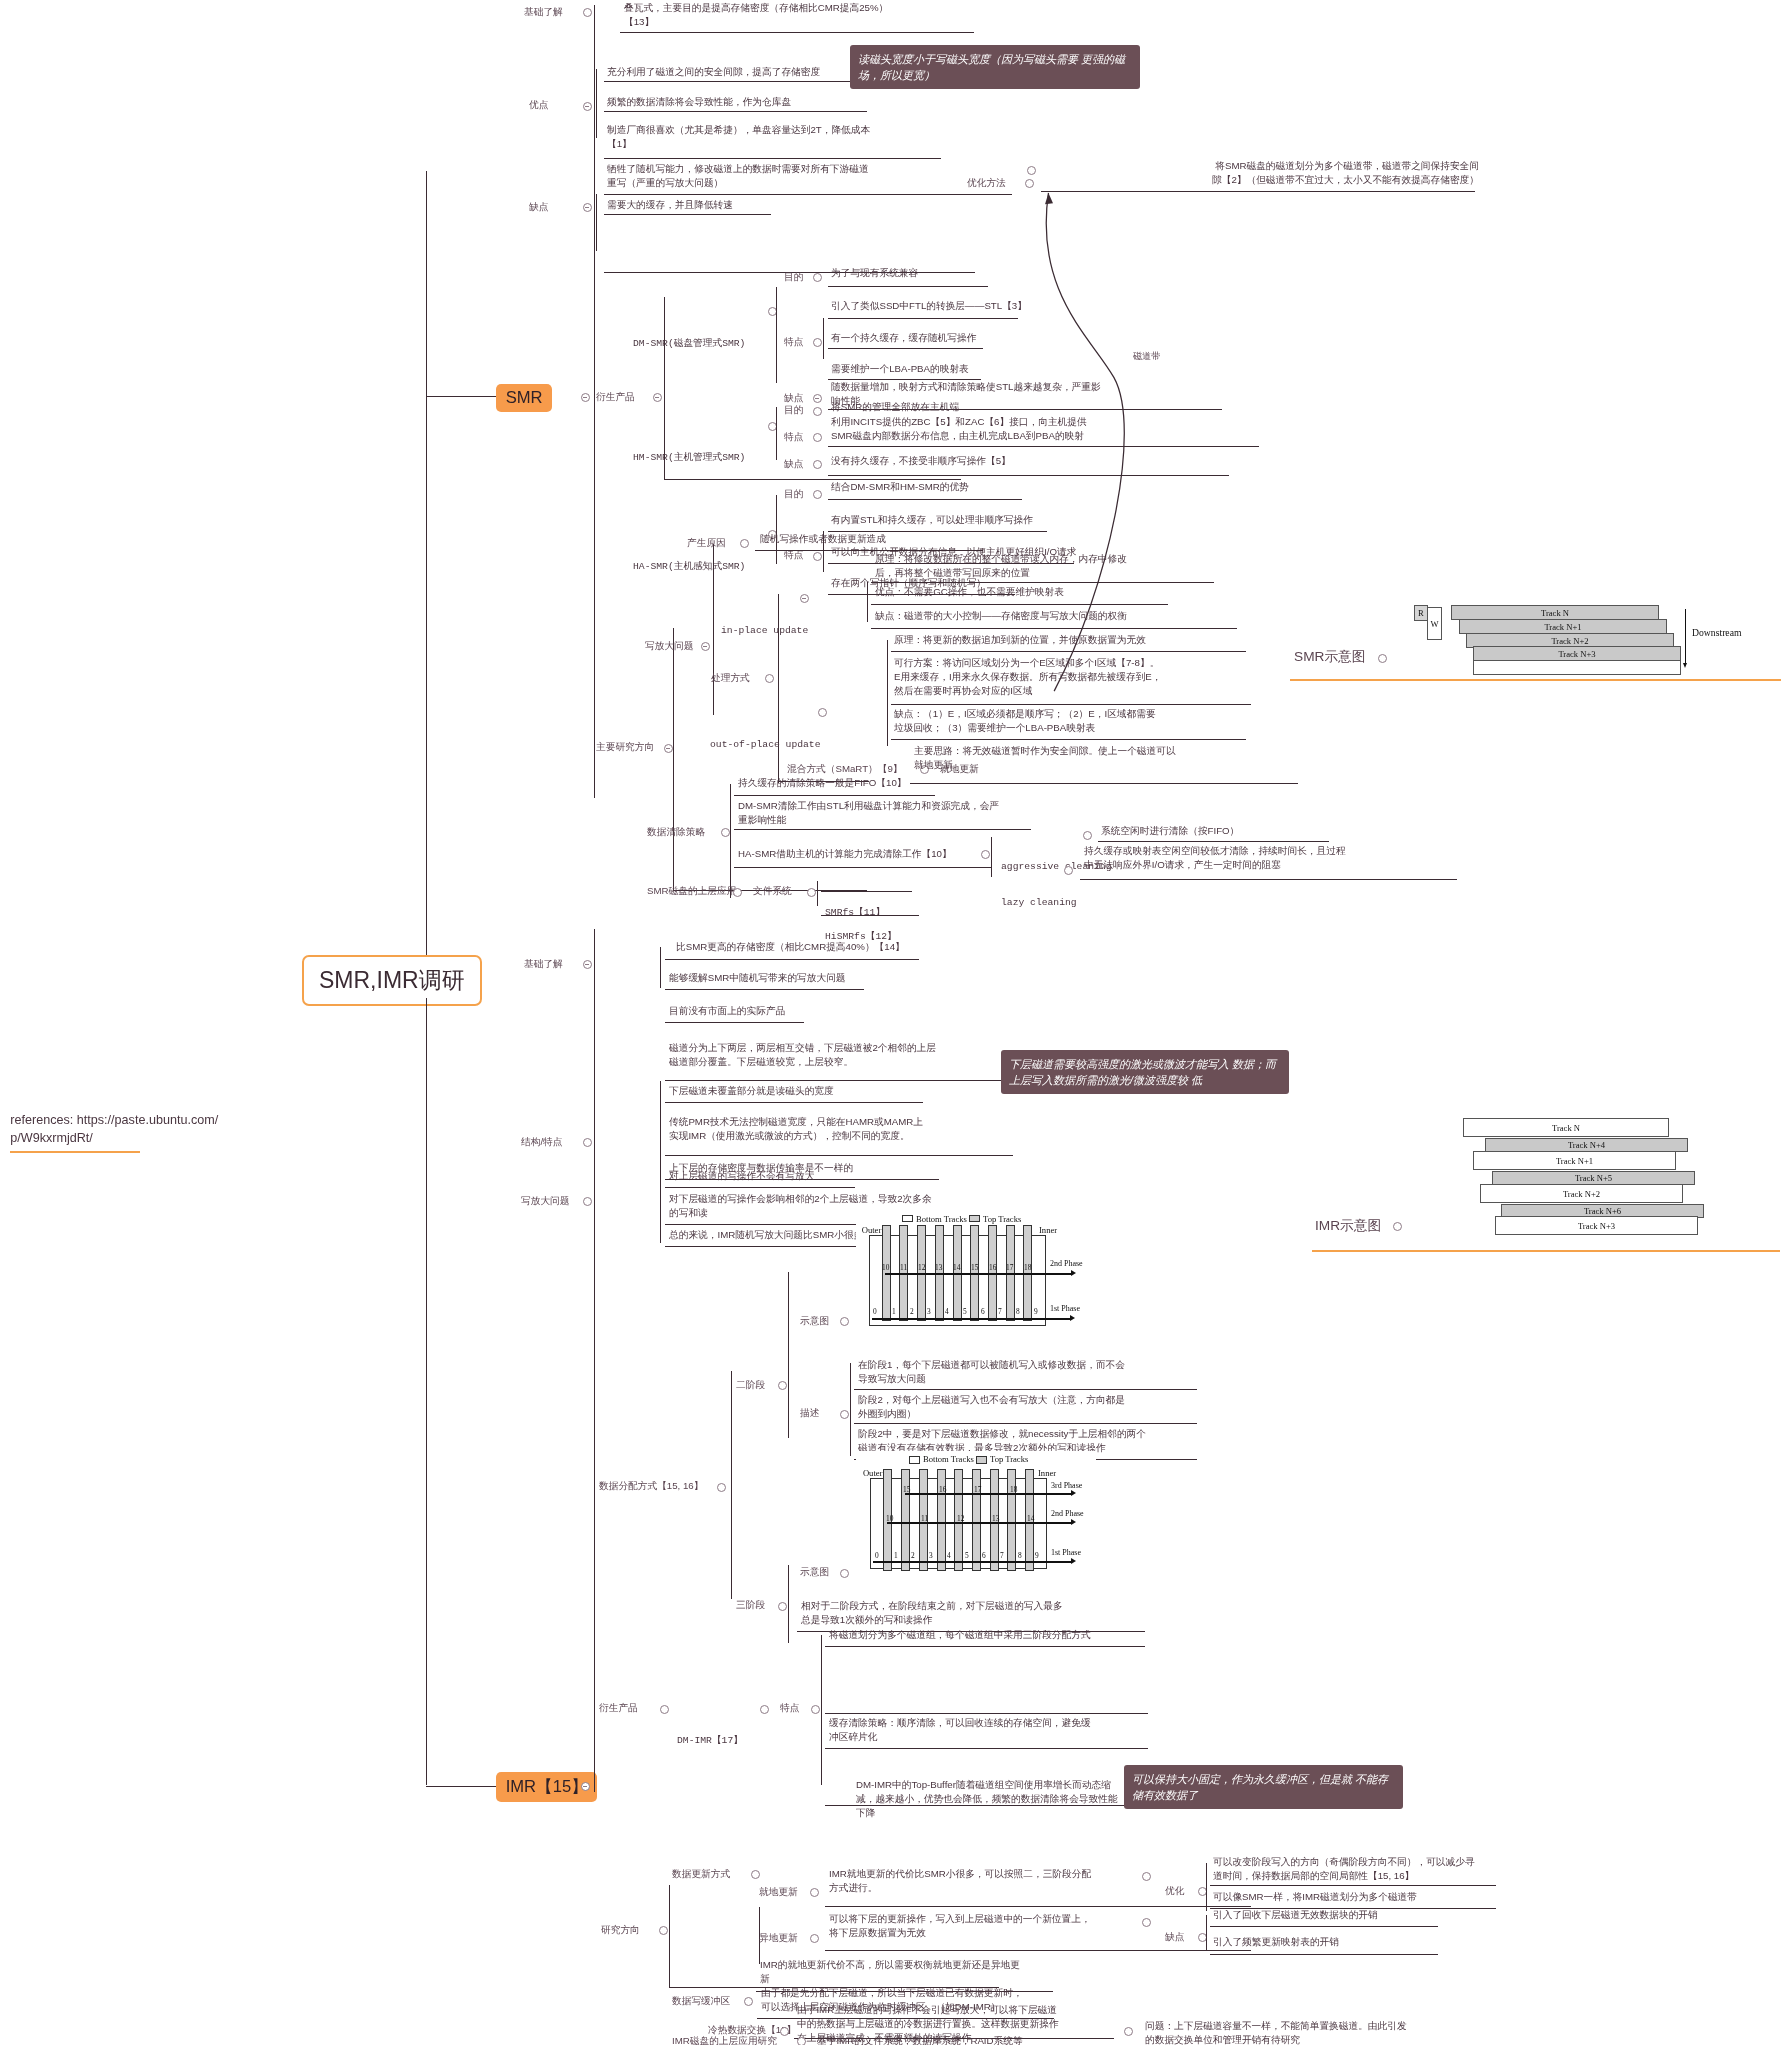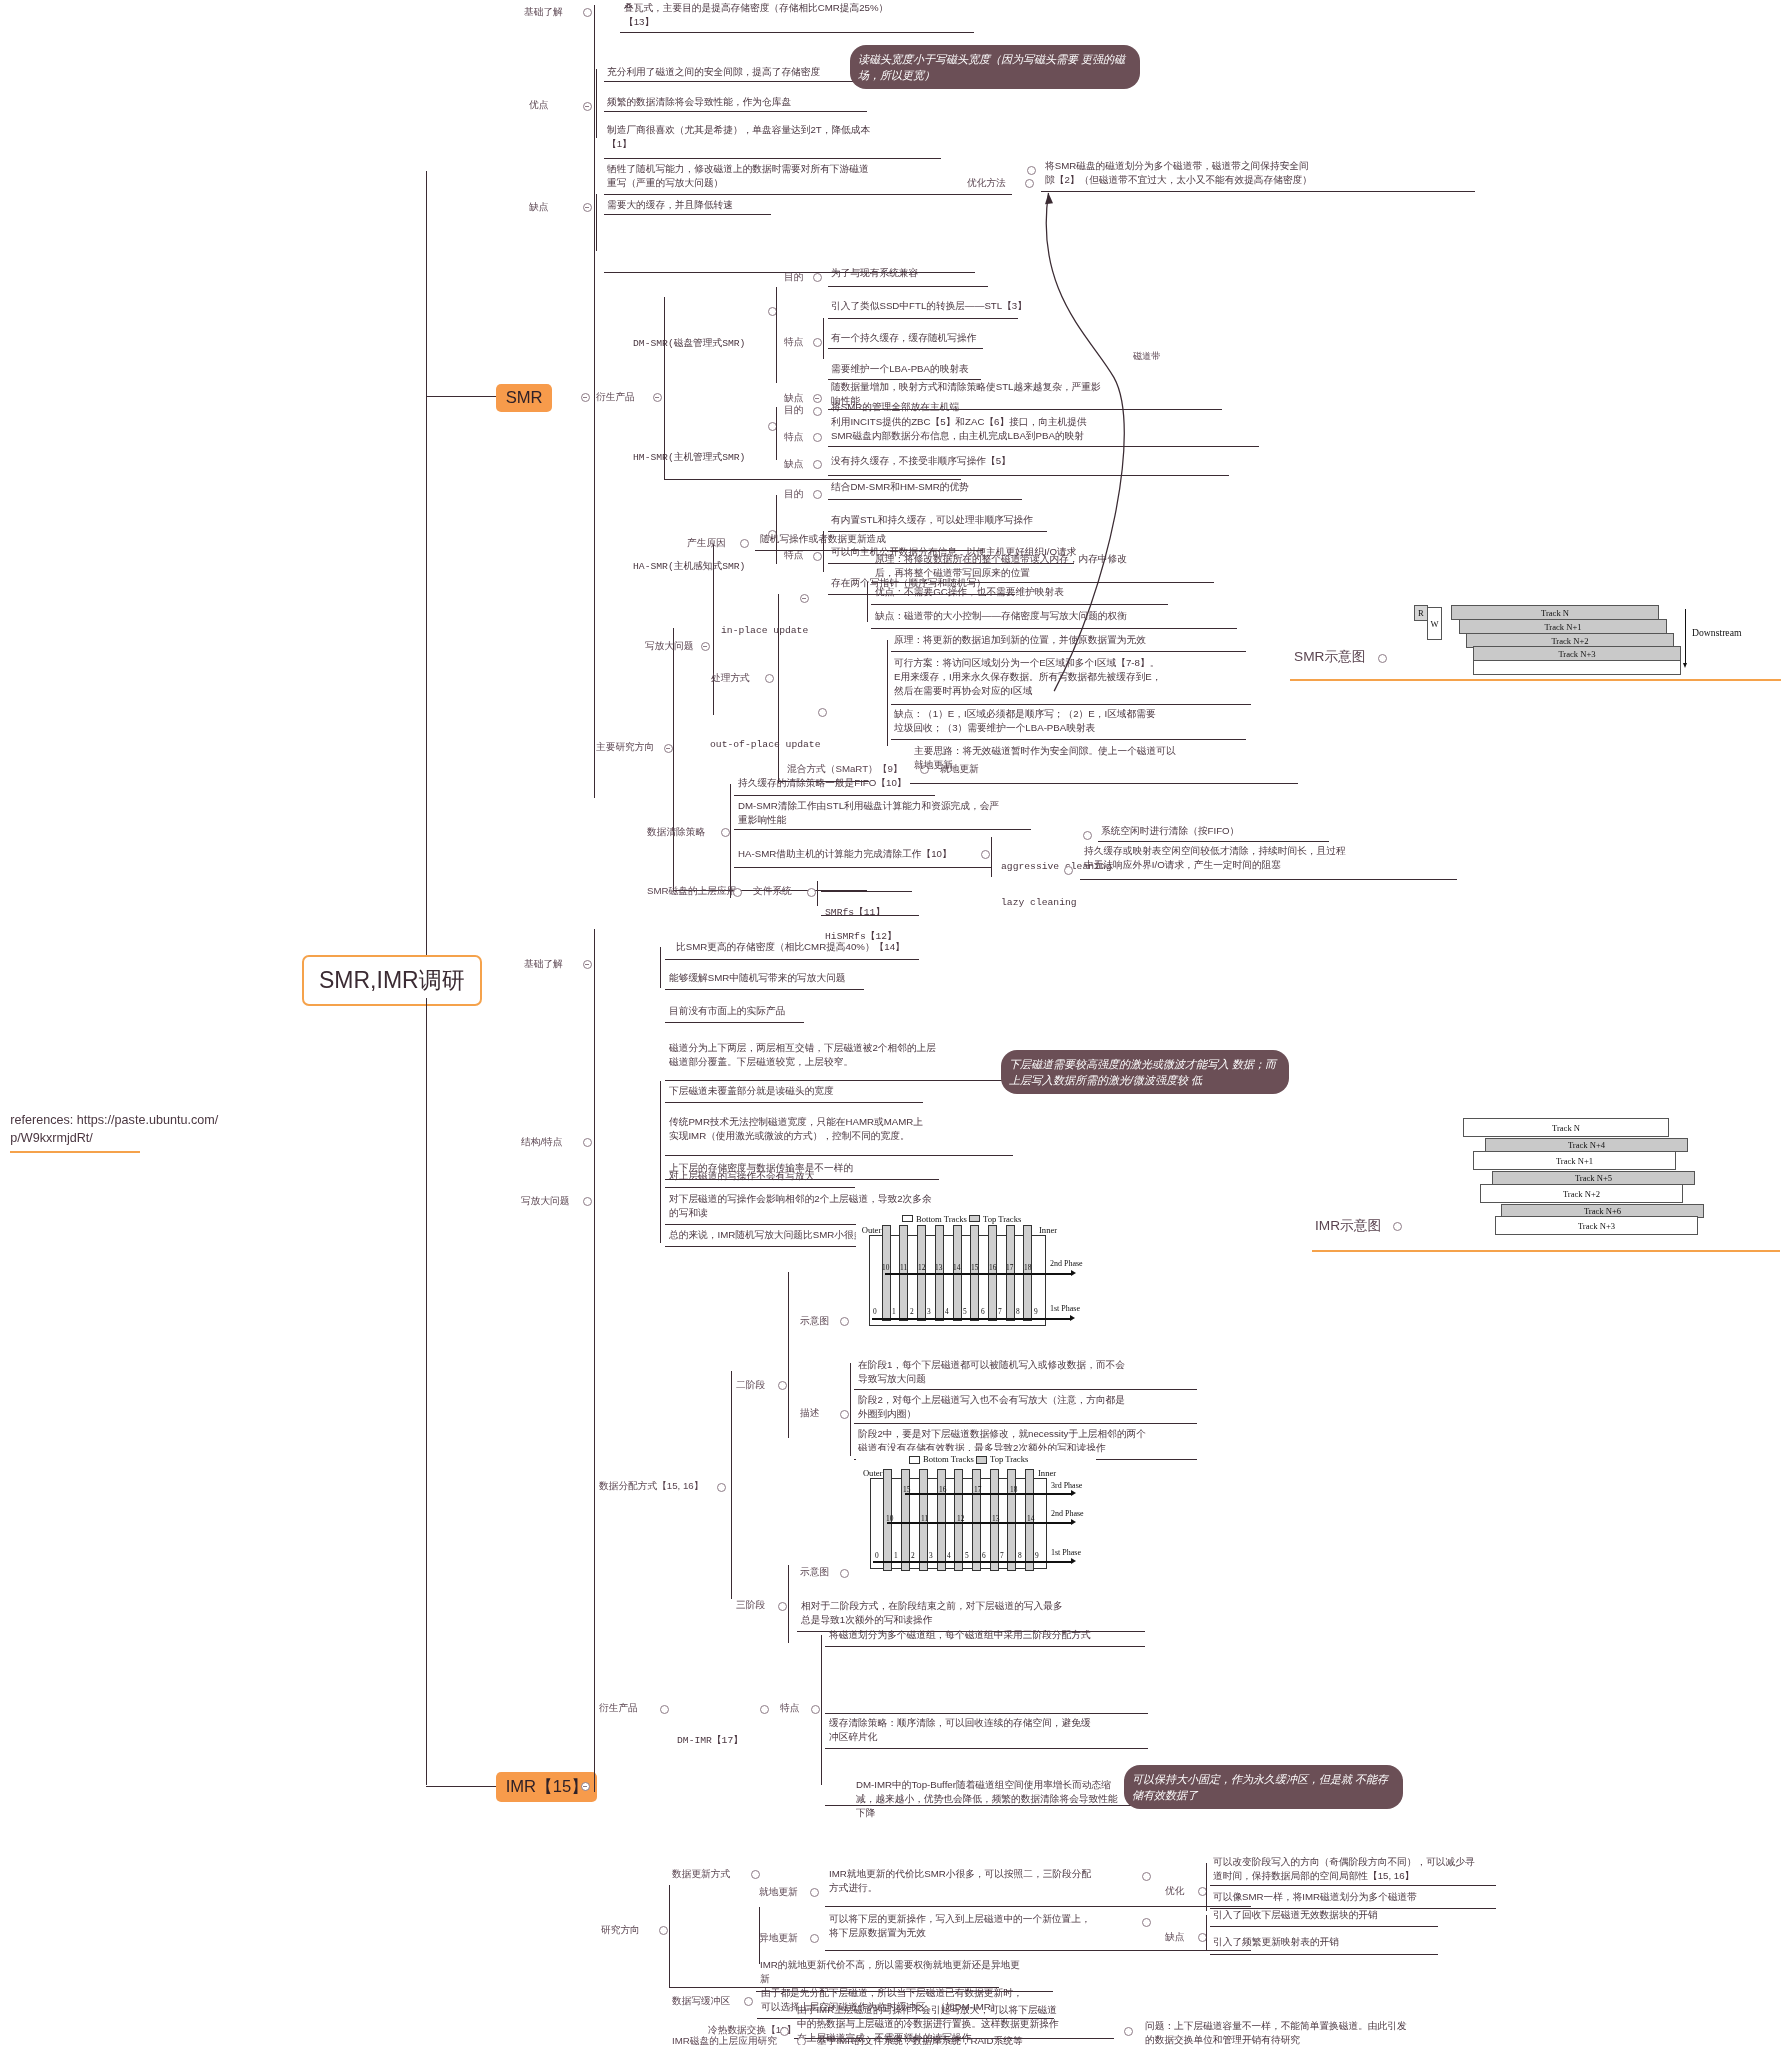--- a/index.html
+++ b/index.html
@@ -23,21 +23,21 @@
 
   
   #root{position:absolute;border:2.3px solid #f5a24b;border-radius:6.9px;background:#fff;
         font-size:23px;color:#3b2b33;padding:8px 15px;white-space:nowrap;}
 
   
   .chip{position:absolute;background:#f79b4b;border-radius:5.1px;color:#2e2128;
         font-size:16.6px;padding:4px 9.7px;white-space:nowrap;}
 
   
-  .callout{position:absolute;background:#6b4f56;color:#fff;border-radius:16px;
+  .callout{position:absolute;background:#6b4f56;color:#fff;border-radius:3px;
            font-style:italic;font-size:11px;line-height:1.5;padding:5.7px 8px;}
 
   
   #refs{position:absolute;font-size:12.6px;line-height:1.45;color:#4a3640;}
   #refs .rule{margin-top:3.4px;height:1.7px;background:#f5a24b;width:130px;}
 
   
   .fig{position:absolute;}
   .fig-cap{position:absolute;font-size:13.7px;color:#5a4450;white-space:nowrap;}
   .fig-rule{position:absolute;height:1.7px;background:#f5a24b;}
@@ -114,21 +114,21 @@
   <div class="node" style="left:607px;top:162px;width:406px;">牺牲了随机写能力，修改磁道上的数据时需要对所有下游磁道
 重写（严重的写放大问题）</div>
   <div class="uline" style="left:604px;top:194px;width:408px;"></div>
   <div class="node" style="left:607px;top:198px;width:400px;">需要大的缓存，并且降低转速</div>
   <div class="uline" style="left:604px;top:214px;width:167px;"></div>
   <div class="uline" style="left:604px;top:272px;width:371px;"></div>
 
   <div class="bullet plain" style="left:1027px;top:166px;"></div>
   <div class="node lbl" style="left:967px;top:176px;">优化方法</div>
   <div class="bullet plain" style="left:1025px;top:179px;"></div>
-  <div class="node" style="left:1045px;top:159px;width:434px;">将SMR磁盘的磁道划分为多个磁道带，磁道带之间保持安全间
+  <div class="node" style="left:1045px;top:159px;width:434px;text-align:right;">将SMR磁盘的磁道划分为多个磁道带，磁道带之间保持安全间
 隙【2】（但磁道带不宜过大，太小又不能有效提高存储密度）</div>
   <div class="uline" style="left:1041px;top:191px;width:434px;"></div>
 
   <svg style="position:absolute;left:1000px;top:189px;width:228px;height:571px;overflow:visible;" viewBox="0 0 400 1000" width="228" height="571">
     <path d="M 85 6 C 60 180, 160 260, 200 330 C 250 420, 190 700, 95 880" fill="none" stroke="#3b2b33" stroke-width="2.2"></path>
     <polygon points="85,6 79,26 93,24" fill="#3b2b33"></polygon>
   </svg>
   <div class="node lbl" style="left:1133px;top:350px;font-size:9.1px;">磁道带</div>
 
   <div class="callout tl" style="left:850px;top:45px;width:274px;">读磁头宽度小于写磁头宽度（因为写磁头需要

